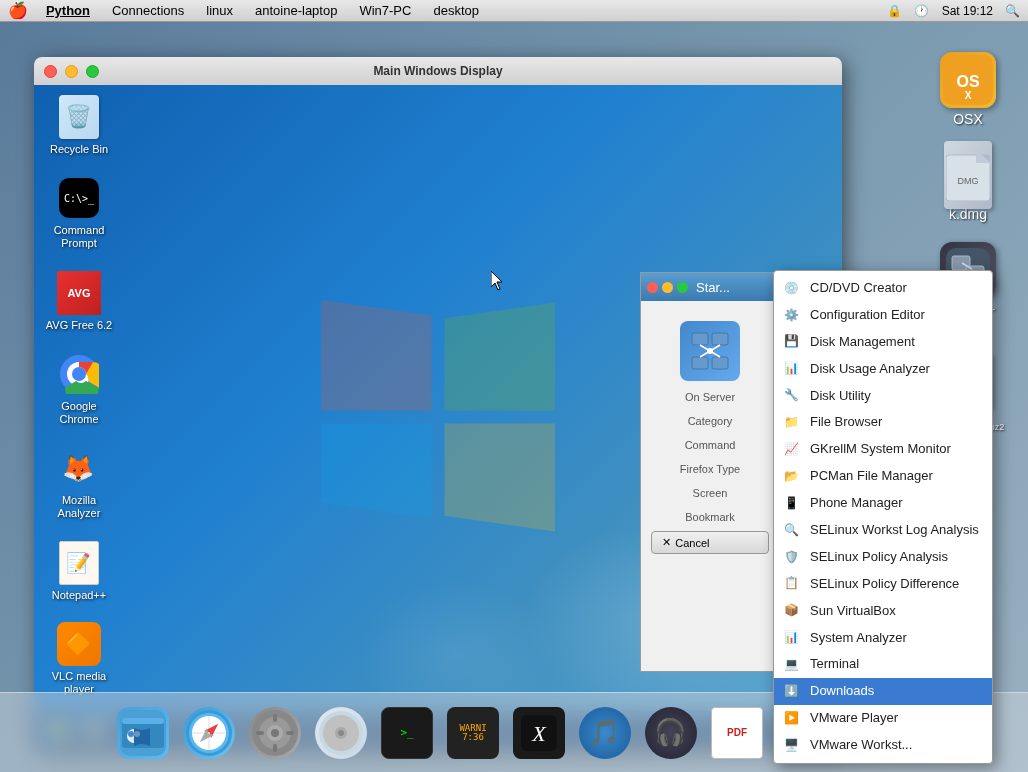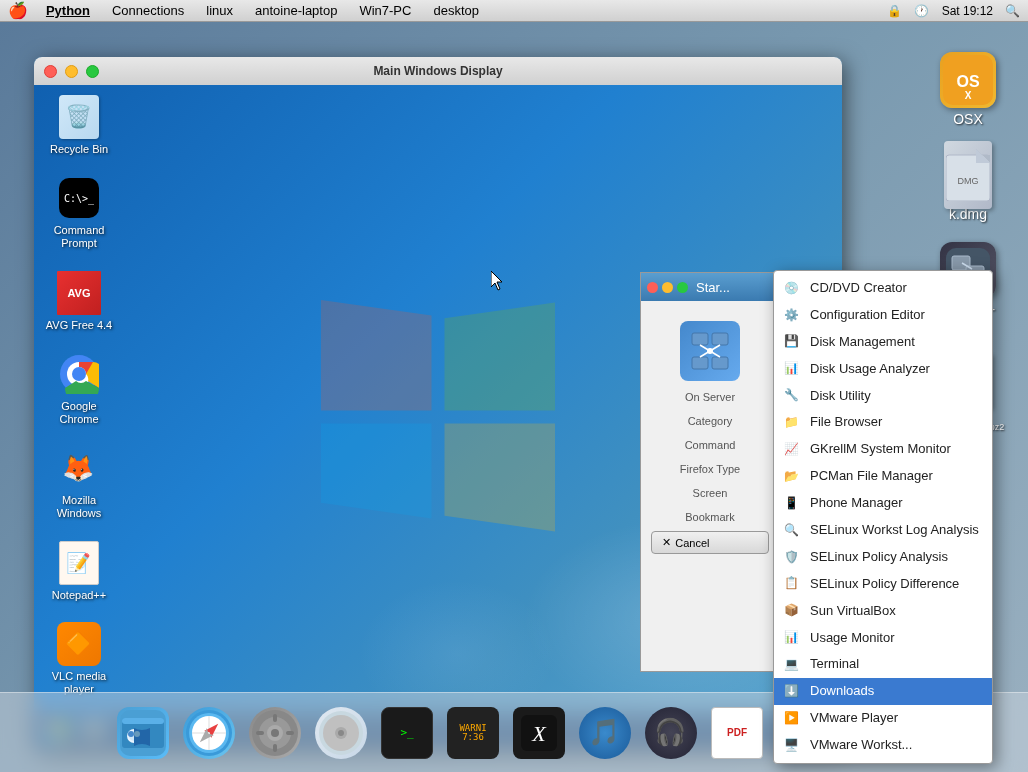--- a/index.html
+++ b/index.html
@@ -538,21 +538,21 @@
               <span style="color:#fff; font-family:monospace; font-size:10px;">C:\&gt;_</span>
             </div>
           </div>
           <span class="win-icon-label">Command<br>Prompt</span>
         </div>
 
         <div class="win-icon-item">
           <div class="win-icon-box">
             <div class="avg-icon">AVG</div>
           </div>
-          <span class="win-icon-label">AVG Free 4.4</span>
+          <span class="win-icon-label">AVG Free 6.2</span>
         </div>
 
         <div class="win-icon-item">
           <div class="win-icon-box">
             <div class="chrome-icon">
               <svg width="40" height="40" viewBox="0 0 40 40">
                 <circle cx="20" cy="20" r="19" fill="#4285F4"></circle>
                 <circle cx="20" cy="20" r="12" fill="white"></circle>
                 <path d="M20,8 L34,8 A14,14 0 0,1 40,20 L27,20 A7,7 0 0,0 20,13 Z" fill="#EA4335"></path>
                 <path d="M34,8 A14,14 0 0,1 40,34 L29,27 A7,7 0 0,0 27,20 Z" fill="#FBBC05"></path>
@@ -561,21 +561,21 @@
               </svg>
             </div>
           </div>
           <span class="win-icon-label">Google<br>Chrome</span>
         </div>
 
         <div class="win-icon-item">
           <div class="win-icon-box">
             <div class="firefox-icon">🦊</div>
           </div>
-          <span class="win-icon-label">Mozilla Windows</span>
+          <span class="win-icon-label">Mozilla Analyzer</span>
         </div>
 
         <div class="win-icon-item">
           <div class="win-icon-box">
             <div class="notepad-icon">📝</div>
           </div>
           <span class="win-icon-label">Notepad++</span>
         </div>
 
         <div class="win-icon-item">
@@ -704,21 +704,21 @@
     <div class="context-menu-item">
       <span class="item-icon">📋</span>
       <span>SELinux Policy Difference</span>
     </div>
     <div class="context-menu-item">
       <span class="item-icon">📦</span>
       <span>Sun VirtualBox</span>
     </div>
     <div class="context-menu-item">
       <span class="item-icon">📊</span>
-      <span>Usage Monitor</span>
+      <span>System Analyzer</span>
     </div>
     <div class="context-menu-item">
       <span class="item-icon">💻</span>
       <span>Terminal</span>
     </div>
     <div class="context-menu-item highlighted">
       <span class="item-icon">⬇️</span>
       <span>Downloads</span>
     </div>
     <div class="context-menu-item">

